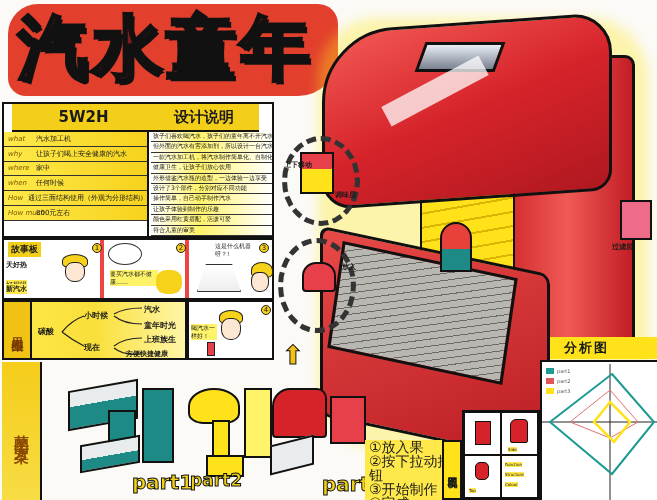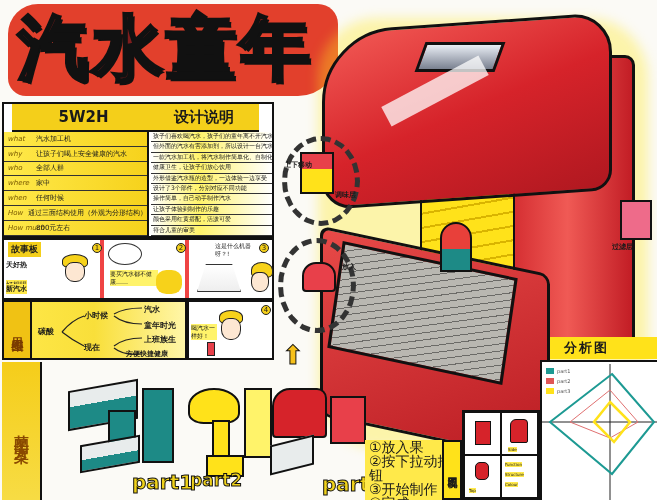--- a/index.html
+++ b/index.html
@@ -101,24 +101,20 @@
   <div class="tbl-hd l">5W2H</div>
   <div class="tbl-hd r">设计说明</div>
   <div class="rows-l">
     <div class="row-l">
         <span class="k">what</span>
         <span>汽水加工机</span>
       </div>
     <div class="row-l">
         <span class="k">why</span>
         <span>让孩子们喝上安全健康的汽水</span>
-      </div>
-    <div class="row-l">
-        <span class="k">who</span>
-        <span>全部人群</span>
       </div>
     <div class="row-l">
         <span class="k">where</span>
         <span>家中</span>
       </div>
     <div class="row-l">
         <span class="k">when</span>
         <span>任何时候</span>
       </div>
     <div class="row-l">

